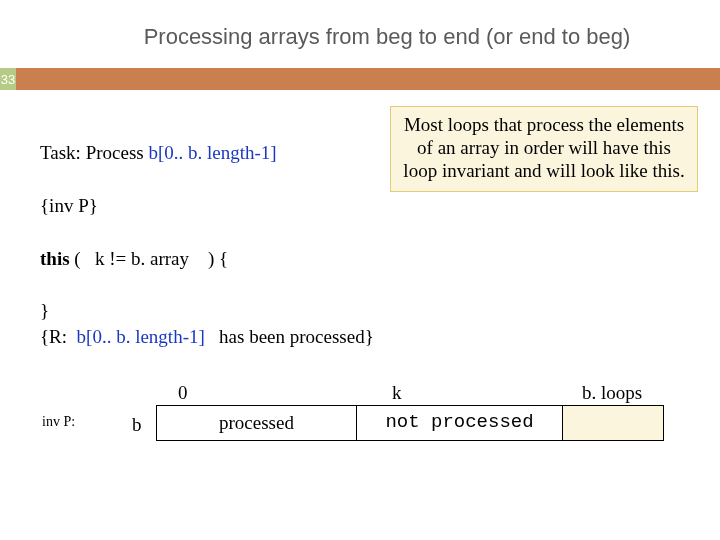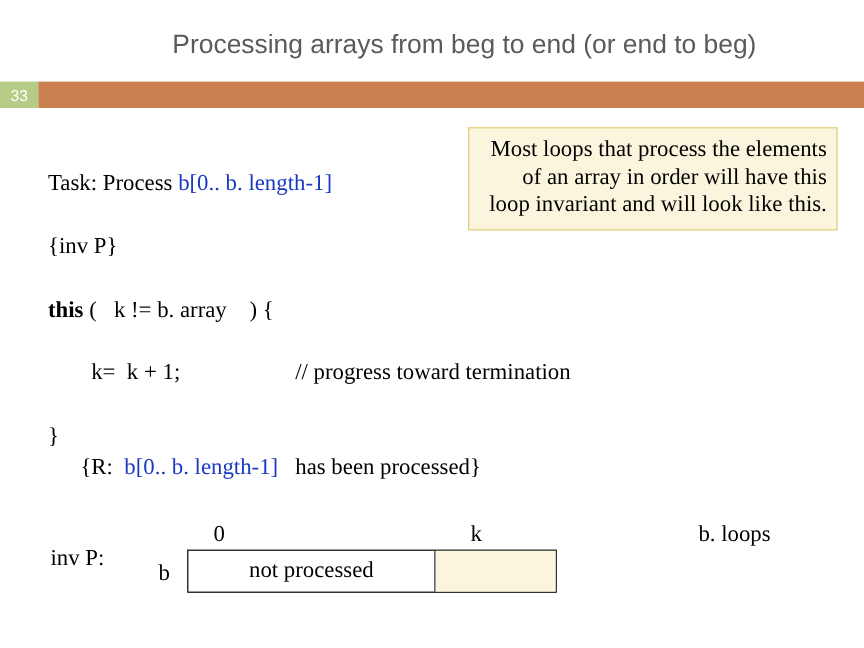--- a/index.html
+++ b/index.html
@@ -17,21 +17,21 @@
     color: #5a5a5a;
     padding: 24px 0 18px 54px;
     text-align: center;
   }
   .bar {
     display: flex;
     align-items: stretch;
     height: 22px;
   }
   .bar-badge {
-    width: 32px;
+    width: 16px;
     background: #b6cb86;
     color: #ffffff;
     font-family: Arial, Helvetica, sans-serif;
     font-size: 13px;
     display: flex;
     align-items: center;
     justify-content: center;
   }
   .bar-fill {
     flex: 1;
@@ -46,54 +46,54 @@
   }
   .callout {
     position: absolute;
     top: 16px;
     right: 22px;
     width: 308px;
     background: #fbf5de;
     border: 1px solid #e2cc77;
     padding: 6px 8px 8px 8px;
     font-size: 19px;
-    text-align: right;
+    text-align: center;
     line-height: 1.22;
     margin-left: 12px;
   }
   .code-body {
     position: relative;
   }
   .line { white-space: pre; margin-top: 29px; }
   .blue { color: #1a39c2; }
   .indent1 { padding-left: 36px; }
   .comment-col { display: inline-block; }
-  .postcond { margin-top: 2px; margin-left: 27px; }
+  .postcond { margin-top: 2px; }
   .diagram {
     position: relative;
     margin-top: 32px;
     height: 100px;
   }
   .diagram .axis-labels {
     position: absolute;
     top: 0;
     left: 116px;
     width: 506px;
     height: 24px;
     font-size: 19px;
   }
   .axis-labels span { position: absolute; top: 0; }
   .lbl-0 { left: 22px; }
   .lbl-k { left: 236px; }
   .lbl-blen { left: 426px; }
   .invp-label {
     position: absolute;
     left: 2px;
-    top: 20px;
-    font-size: 19px;
+    top: 32px;
+    font-size: 14px;
     text-align: center;
   }
   .arr-b {
     position: absolute;
     left: 92px;
     top: 32px;
     font-size: 19px;
   }
   .boxes {
     position: absolute;
@@ -110,20 +110,21 @@
     font-size: 19px;
     height: 100%;
   }
   .box-proc {
     width: 200px;
     border-right: 1.5px solid #000;
   }
   .box-notproc {
     width: 206px;
     border-right: 1.5px solid #000;
+    font-family: Liberation Mono, monospace;
   }
   .box-tail {
     width: 100px;
     background: #fbf5de;
   }
 </style>
 </head>
 <body>
 
 <div class="title">Processing arrays from beg to end (or end to beg)</div>
@@ -134,32 +135,32 @@
 </div>
 
 <div class="content">
 
   <div class="callout">Most loops that process the elements of an array in order will have this loop invariant and will look like this.</div>
 
   <div class="code-body">
     <div class="line"><span>Task: Process </span><span class="blue">b[0.. b. length-1]</span></div>
     <div class="line">{inv P}</div>
     <div class="line"><span style="font-weight:bold">this</span><span> (   </span><span>k != b. array</span><span>    ) {</span></div>
-    <div class="line indent1"><span style="display:inline-block;width:170px">k=  k + 1;</span><span class="comment-col">// progress toward termination</span></div>
     <div class="line">}</div>
     <div class="line postcond"><span>{R:  </span><span class="blue">b[0.. b. length-1]</span><span>   has been processed}</span></div>
   </div>
 
   <div class="diagram">
     <div class="axis-labels">
       <span class="lbl-0">0</span>
       <span class="lbl-k">k</span>
       <span class="lbl-blen">b. loops</span>
     </div>
     <div class="invp-label">inv P:</div>
     <div class="arr-b">b</div>
     <div class="boxes">
+      <div class="box box-proc">processed</div>
       <div class="box box-notproc">not processed</div>
       <div class="box box-tail"></div>
     </div>
   </div>
 
 </div>
 
 </body></html>

